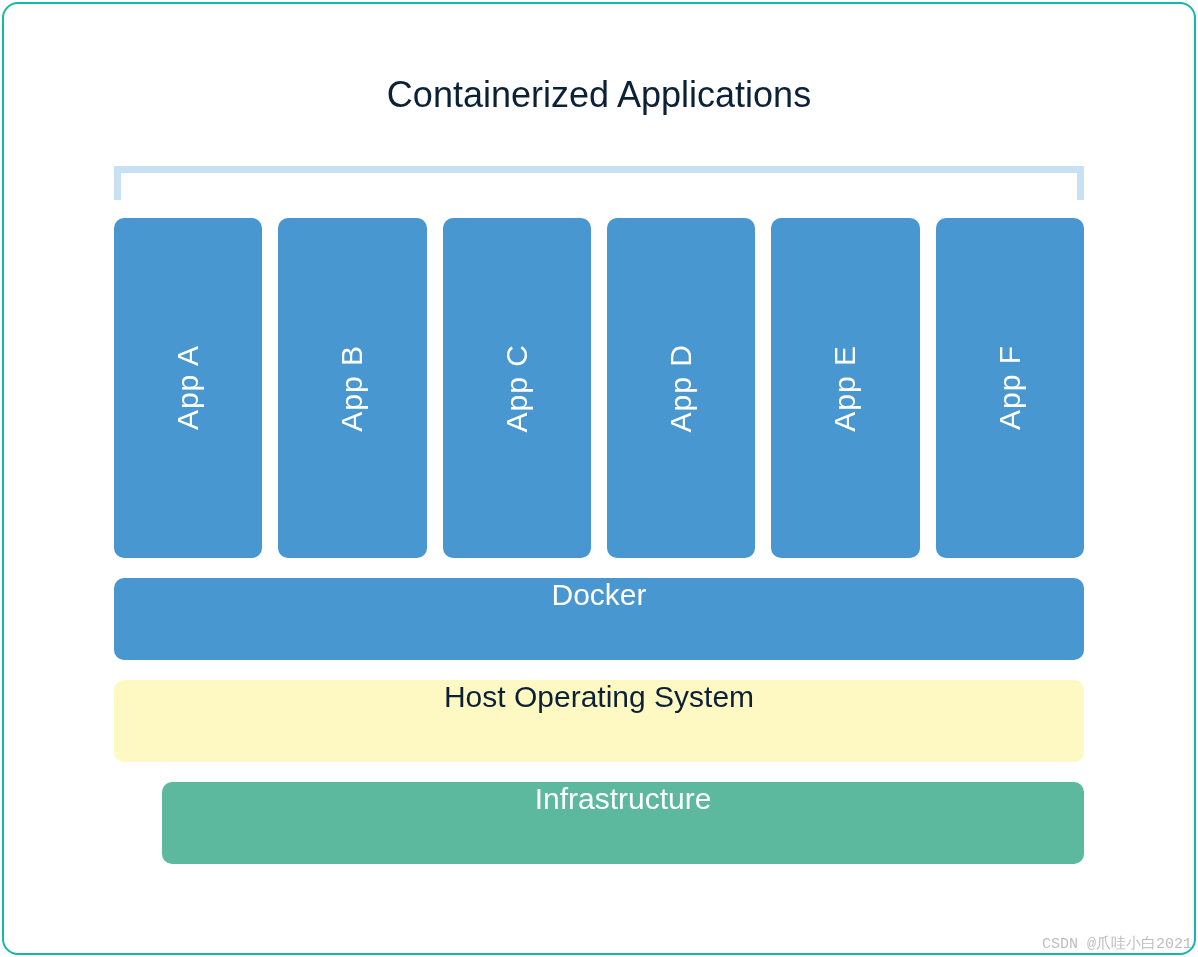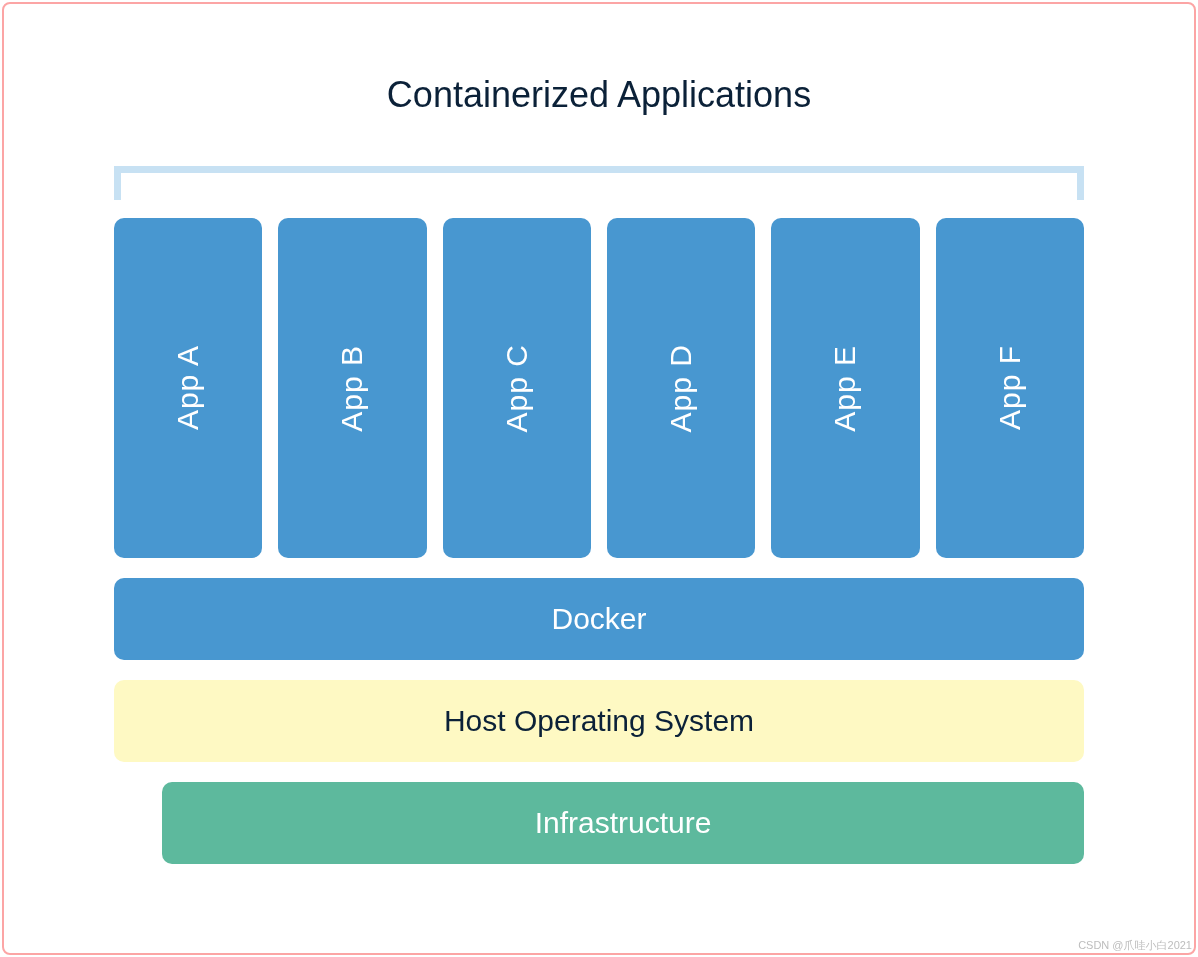--- a/index.html
+++ b/index.html
@@ -13,22 +13,22 @@
       width: 1198px;
       height: 957px;
       position: relative;
     }
     .outer-frame {
       position: absolute;
       top: 2px;
       left: 2px;
       width: 1194px;
       height: 953px;
-      border: 2px solid #fca5a5;
-      border-radius: 8px;
+      border: 2px solid #14b8a6;
+      border-radius: 16px;
       padding: 70px 110px 50px 110px;
     }
     .title {
       text-align: center;
       font-size: 36px;
       font-weight: 400;
       color: #0b2138;
       margin-bottom: 50px;
     }
     .bracket {
@@ -77,21 +77,21 @@
       font-size: 30px;
       font-weight: 400;
       writing-mode: vertical-rl;
       transform: rotate(180deg);
       letter-spacing: 1px;
     }
     .layer {
       height: 82px;
       border-radius: 10px;
       display: flex;
-      align-items: center;
+      align-items: flex-start;
       justify-content: center;
       margin-bottom: 20px;
       font-size: 30px;
       font-weight: 400;
     }
     .layer-docker {
       background: #4897d0;
       color: #ffffff;
     }
     .layer-host {
@@ -101,23 +101,23 @@
     .layer-infra {
       background: #5db99d;
       color: #ffffff;
       margin-bottom: 0;
       margin-left: 48px;
     }
     .watermark {
       position: absolute;
       bottom: 4px;
       right: 6px;
-      font-size: 11px;
+      font-size: 15px;
       color: #bdbdbd;
-      font-family: Liberation Sans, sans-serif;
+      font-family: Liberation Mono, monospace;
     }
   </style>
 </head>
 <body>
 
 <div class="outer-frame">
   <h1 class="title">Containerized Applications</h1>
 
   <div class="bracket">
     <div class="bracket-line bracket-top"></div>

